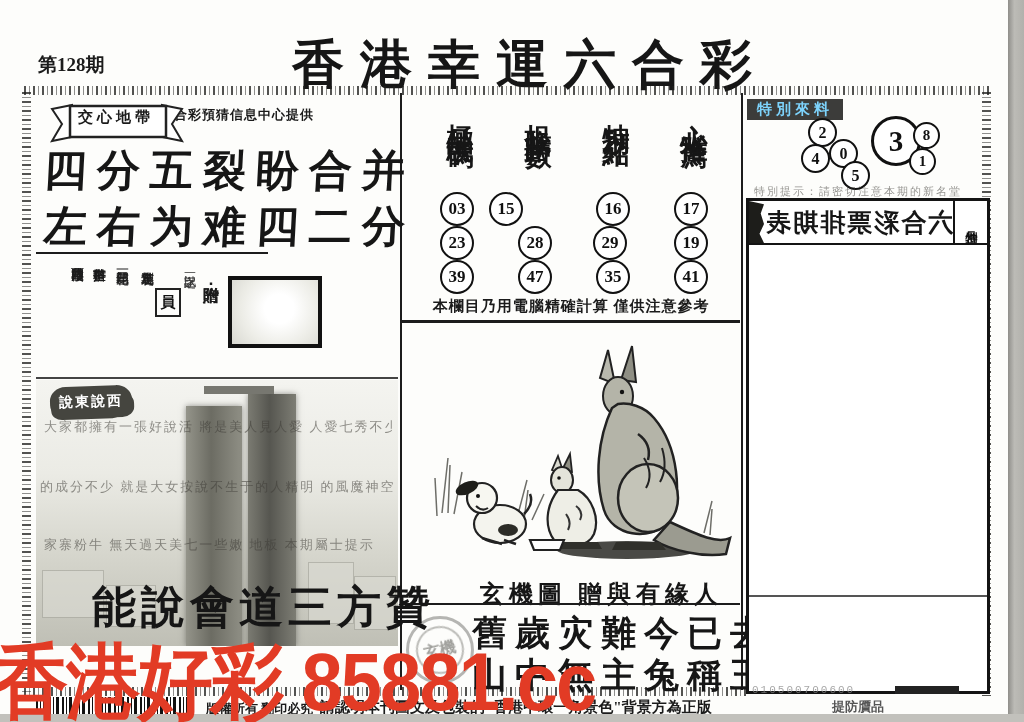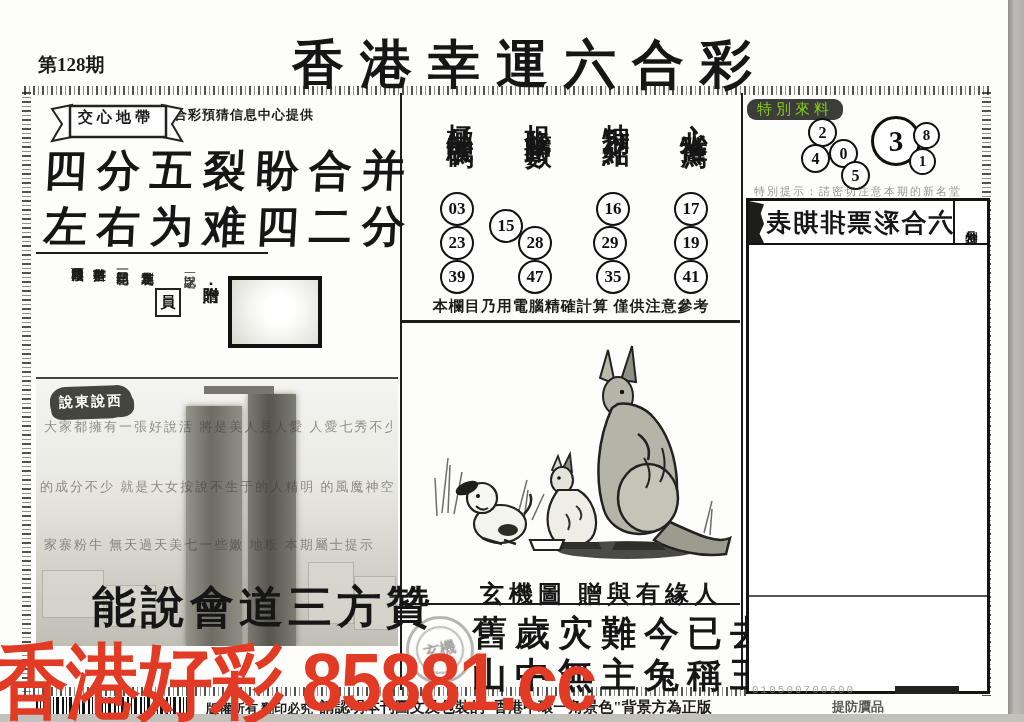--- a/index.html
+++ b/index.html
@@ -14,21 +14,21 @@
   .chain.v{background:
      repeating-linear-gradient(180deg, rgba(30,30,28,.85) 0 2px, transparent 2px 5px, rgba(30,30,28,.55) 5px 6px, transparent 6px 9px);}
   .rule{background:#1c1c1c;}
   .vtext{writing-mode:vertical-rl;text-orientation:upright;}
   .circle-num{border:2px solid #111;border-radius:50%;display:flex;align-items:center;justify-content:center;
      font-weight:bold;background:#fff;color:#111;}
   .callig{font-weight:bold;color:#161616;white-space:nowrap;}
   .faintline{color:rgba(62,60,54,.55);filter:blur(.5px);white-space:nowrap;overflow:hidden;letter-spacing:2px;}
   #watermark{font-family:"Liberation Sans","DejaVu Sans",sans-serif;font-weight:bold;font-size:78px;
      white-space:nowrap;z-index:60;transform:scale(.95,1.05);transform-origin:left top;letter-spacing:-2px;}
-  .hdrbox{background:#3c3c3a;color:#84cc16;font-weight:normal;display:flex;align-items:center;justify-content:center;border-radius:9px;}
+  .hdrbox{background:#3c3c3a;color:#7dd3fc;font-weight:bold;display:flex;align-items:center;justify-content:center;}
   #photo{background:linear-gradient(180deg,#f4f4f0 0%,#ebebe5 35%,#d6d6cd 65%,#bfbfb5 100%);overflow:hidden;}
   .tower{background:linear-gradient(90deg,#94948a,#6c6c63 45%,#8f8f85);box-shadow:0 0 6px rgba(80,80,75,.6);}
   .cityblock{background:#d9d9d1;border:1px solid #a9a9a0;opacity:.7;}
   #barcode{background:repeating-linear-gradient(90deg,#111 0 2px,#fff 2px 4px,#111 4px 5px,#fff 5px 7px,#111 7px 10px,#fff 10px 13px);}
   .seal{border-radius:50%;border:3px solid rgba(110,110,105,.5);display:flex;align-items:center;justify-content:center;}
   .seal .inner{border-radius:50%;border:2px solid rgba(110,110,105,.45);width:44px;height:44px;display:flex;
      align-items:center;justify-content:center;color:rgba(100,100,95,.6);font-weight:bold;filter:blur(.7px);transform:rotate(-14deg);}
   .mirror{transform:scaleX(-1);display:inline-block;}
   #schedule-box{border:3px solid #141414;background:#fff;}
   #schedule-head{border-bottom:2px solid #141414;display:flex;align-items:stretch;}
@@ -95,21 +95,21 @@
   <div class="abs callig" style="left:92px;top:578px;font-size:44px;letter-spacing:5px;z-index:20;">能說會道三方贊</div>
 
   <div class="abs vtext callig" style="left:442px;top:102px;font-size:27px;height:150px;letter-spacing:6px;">極品號碼</div>
   <div class="abs vtext callig" style="left:520px;top:102px;font-size:27px;height:150px;letter-spacing:6px;">捉膽路數</div>
   <div class="abs vtext callig" style="left:598px;top:102px;font-size:27px;height:150px;letter-spacing:6px;">特別介紹</div>
   <div class="abs vtext callig" style="left:676px;top:102px;font-size:27px;height:150px;letter-spacing:6px;">心水推薦</div>
 
   <div class="abs circle-num" style="left:440px;top:192px;width:30px;height:30px;font-size:17px;">03</div>
   <div class="abs circle-num" style="left:440px;top:226px;width:30px;height:30px;font-size:17px;">23</div>
   <div class="abs circle-num" style="left:440px;top:260px;width:30px;height:30px;font-size:17px;">39</div>
-  <div class="abs circle-num" style="left:489px;top:192px;width:30px;height:30px;font-size:17px;margin-top:17px;">15</div>
+  <div class="abs circle-num" style="left:489px;top:192px;width:30px;height:30px;font-size:17px;">15</div>
   <div class="abs circle-num" style="left:518px;top:226px;width:30px;height:30px;font-size:17px;">28</div>
   <div class="abs circle-num" style="left:518px;top:260px;width:30px;height:30px;font-size:17px;">47</div>
   <div class="abs circle-num" style="left:596px;top:192px;width:30px;height:30px;font-size:17px;">16</div>
   <div class="abs circle-num" style="left:593px;top:226px;width:30px;height:30px;font-size:17px;">29</div>
   <div class="abs circle-num" style="left:596px;top:260px;width:30px;height:30px;font-size:17px;">35</div>
   <div class="abs circle-num" style="left:674px;top:192px;width:30px;height:30px;font-size:17px;">17</div>
   <div class="abs circle-num" style="left:674px;top:226px;width:30px;height:30px;font-size:17px;">19</div>
   <div class="abs circle-num" style="left:674px;top:260px;width:30px;height:30px;font-size:17px;">41</div>
 
   <div class="abs ink" style="left:402px;top:297px;width:338px;text-align:center;font-size:15px;font-weight:bold;letter-spacing:1px;">本欄目乃用電腦精確計算 僅供注意參考</div>

